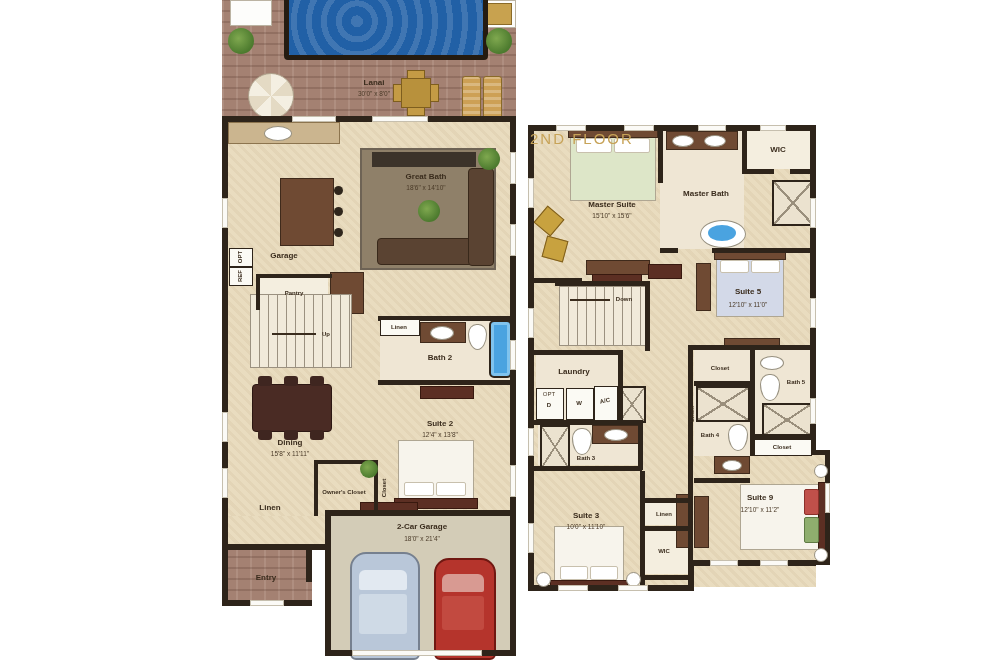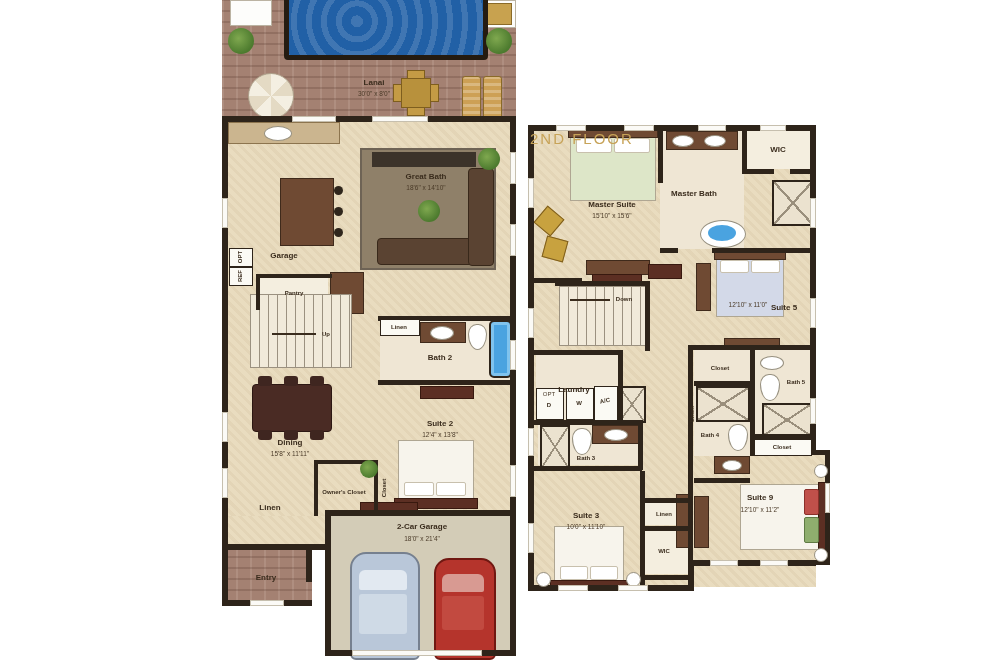--- a/index.html
+++ b/index.html
@@ -257,40 +257,40 @@
     <div class="lbl" style="left:84px;top:107px;">Master Suite</div>
     <div class="dim" style="left:84px;top:118px;">15'10" x 15'6"</div>
     <div class="abs" style="left:10px;top:112px;width:20px;height:20px;background:#C8A23F;border:1px solid #7E5E1E;transform:rotate(40deg);z-index:2;"></div>
     <div class="abs" style="left:16px;top:140px;width:20px;height:20px;background:#C8A23F;border:1px solid #7E5E1E;transform:rotate(15deg);z-index:2;"></div>
     <div class="wood" style="left:58px;top:162px;width:62px;height:13px;"></div>
 
     <div class="wood" style="left:138px;top:33px;width:70px;height:17px;"></div>
     <div class="sink" style="left:144px;top:37px;width:20px;height:10px;"></div>
     <div class="sink" style="left:176px;top:37px;width:20px;height:10px;"></div>
     <div class="lbl" style="left:250px;top:52px;">WIC</div>
-    <div class="lbl wrap" style="left:166px;top:96px;width:60px;">Master Bath</div>
+    <div class="lbl wrap" style="left:178px;top:96px;width:60px;">Master Bath</div>
     <div class="xbox" style="left:244px;top:82px;width:38px;height:42px;"></div>
     <div class="abs" style="left:172px;top:122px;width:44px;height:26px;background:#FFFFFF;border:1px solid #97907F;border-radius:50%;z-index:2;"></div>
     <div class="abs" style="left:180px;top:127px;width:28px;height:16px;background:#4AA3E0;border-radius:50%;z-index:3;"></div>
 
     <div class="bed" style="left:188px;top:155px;width:66px;height:62px;background:#D3D9E8;"></div>
     <div class="wood" style="left:186px;top:152px;width:70px;height:8px;"></div>
     <div class="pillow" style="left:192px;top:162px;width:27px;height:11px;"></div>
     <div class="pillow" style="left:223px;top:162px;width:27px;height:11px;"></div>
-    <div class="lbl" style="left:220px;top:210px;margin-left:36px;">Suite 5</div>
+    <div class="lbl" style="left:220px;top:194px;">Suite 5</div>
     <div class="dim" style="left:220px;top:207px;">12'10" x 11'0"</div>
     <div class="wood" style="left:168px;top:165px;width:13px;height:46px;"></div>
     <div class="wood2" style="left:64px;top:176px;width:48px;height:11px;"></div>
     <div class="wood2" style="left:120px;top:166px;width:32px;height:13px;"></div>
 
     <div class="stairs" style="left:31px;top:188px;width:86px;height:58px;"></div>
     <div class="arrow" style="left:42px;top:201px;width:40px;"></div>
     <div class="lbl tiny" style="left:96px;top:201px;">Down</div>
 
-    <div class="lbl" style="left:46px;top:292px;">Laundry</div>
+    <div class="lbl" style="left:46px;top:274px;">Laundry</div>
     <div class="applbox" style="left:8px;top:290px;width:26px;height:30px;"></div>
     <div class="dim tiny" style="left:21px;top:296px;">OPT</div>
     <div class="lbl tiny" style="left:21px;top:307px;">D</div>
     <div class="applbox" style="left:38px;top:290px;width:26px;height:30px;"></div>
     <div class="lbl tiny" style="left:51px;top:305px;">W</div>
     <div class="applbox" style="left:66px;top:288px;width:22px;height:33px;"></div>
     <div class="lbl tiny" style="left:77px;top:303px;transform:translate(-50%,-50%) rotate(-12deg);">A/C</div>
     <div class="xbox" style="left:90px;top:288px;width:24px;height:33px;"></div>
 
     <div class="xbox" style="left:12px;top:327px;width:26px;height:40px;"></div>

